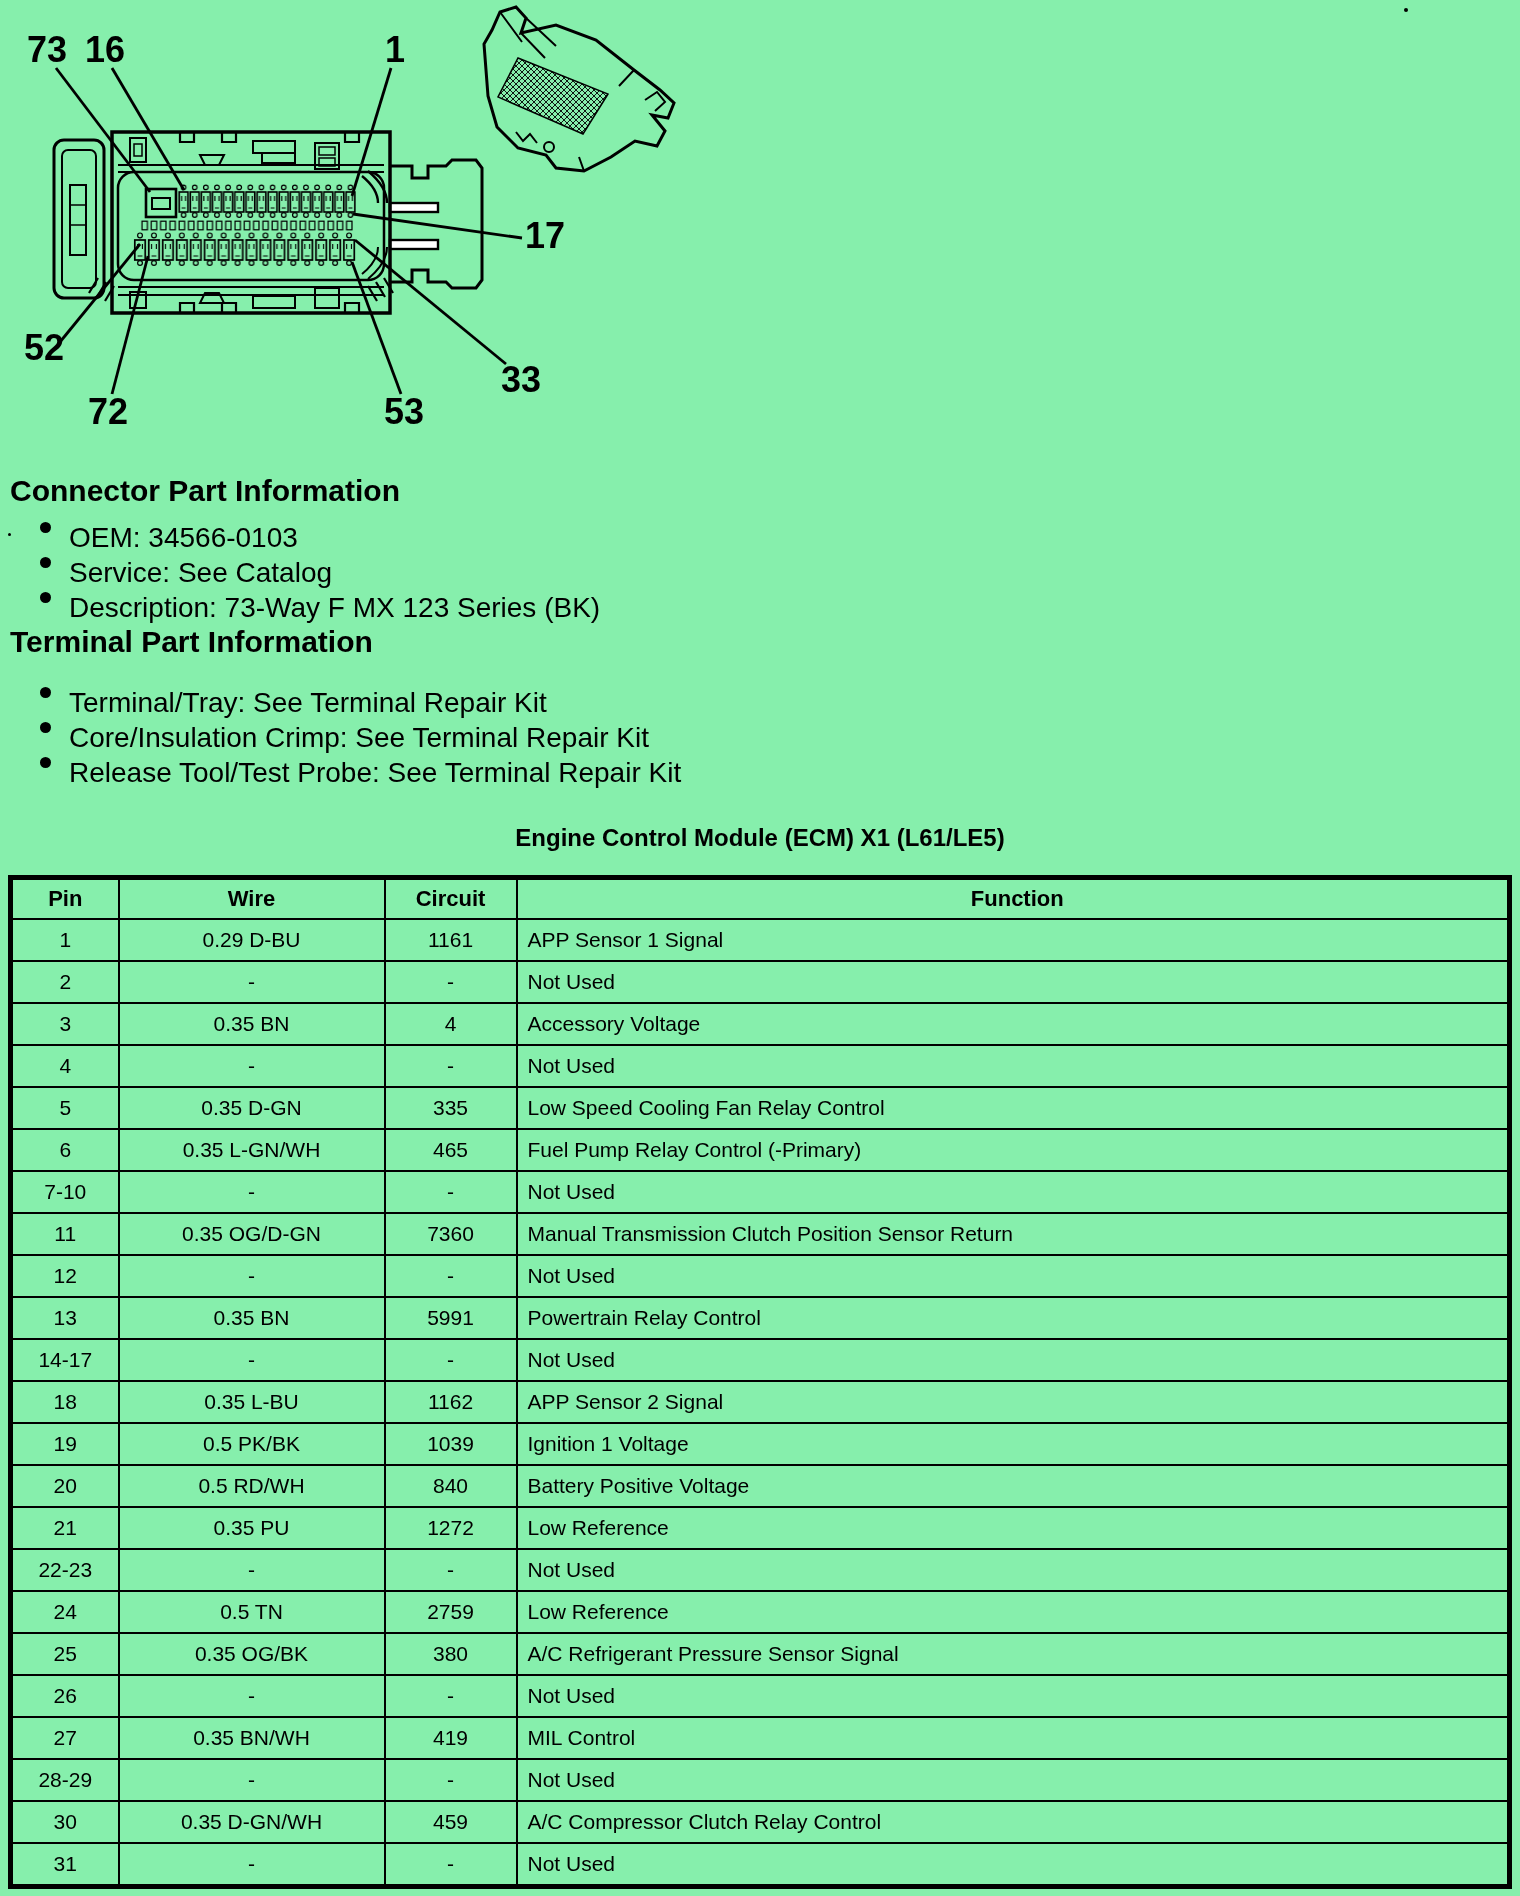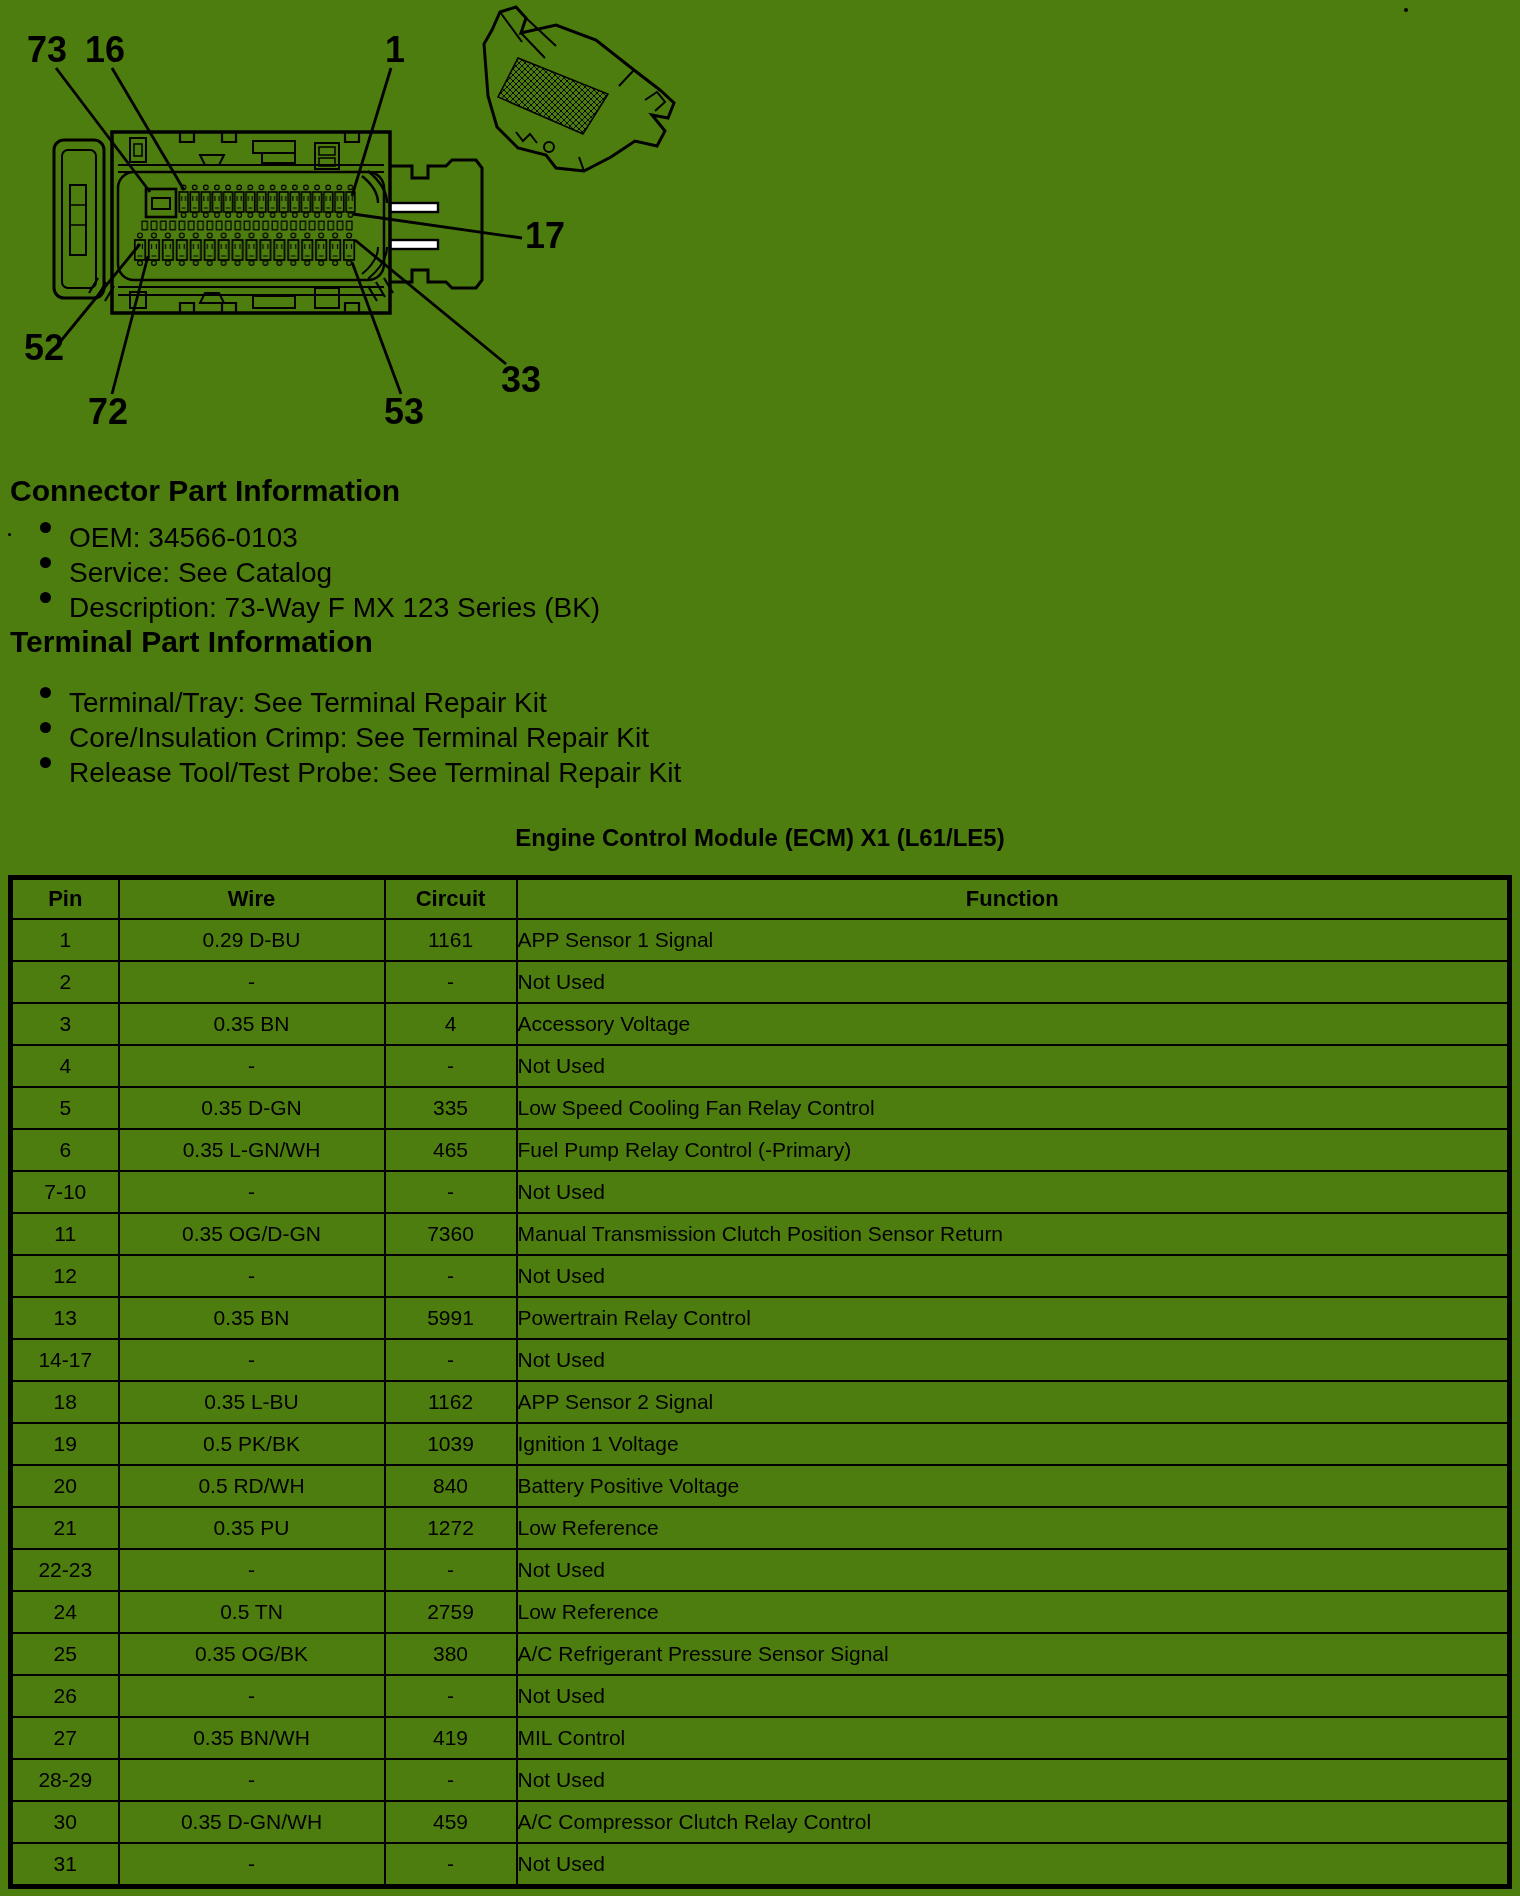--- a/index.html
+++ b/index.html
@@ -1,19 +1,19 @@
 <!DOCTYPE html>
 <html><head>
 <meta charset="utf-8">
 <style>
   html,body{margin:0;padding:0;background:#fff;}
   .page{
     position:relative;
     width:1520px;height:1896px;
-    background:#4d7c0f;color:#000;
+    background:#86efac;color:#000;
     font-family:"Liberation Sans","DejaVu Sans",sans-serif;
     overflow:hidden;
   }
   .diagram{display:block;margin:0 0 0 0;}
   .ln{stroke:#000;fill:none;}
   .speck{position:absolute;background:#000;border-radius:50%;width:4px;height:4px;}
   .speck.s1{left:1404px;top:8px;}
   .speck.s2{left:8px;top:533px;width:3px;height:3px;}
 
   h2.sec-heading{font-size:30px;font-weight:bold;margin:0 0 0 10px;line-height:30px;}
@@ -47,21 +47,21 @@
     text-align:center;
     vertical-align:middle;
     padding:0;
     overflow:hidden;
     white-space:nowrap;
   }
   table.pinout th{font-size:22px;font-weight:bold;height:38px;}
   col.c-pin{width:108px;}
   col.c-wire{width:266px;}
   col.c-circuit{width:132px;}
-  table.pinout td.c-func,table.pinout th.c-func-h{text-align:left;}
+  table.pinout td.c-func,table.pinout th.c-func-h{text-align:left;padding-left:10px;}
   table.pinout th.c-func-h{text-align:center;}
 </style>
 </head>
 <body>
 
 <div class="page">
 
   <div class="speck s1"></div>
   <div class="speck s2"></div>
 

